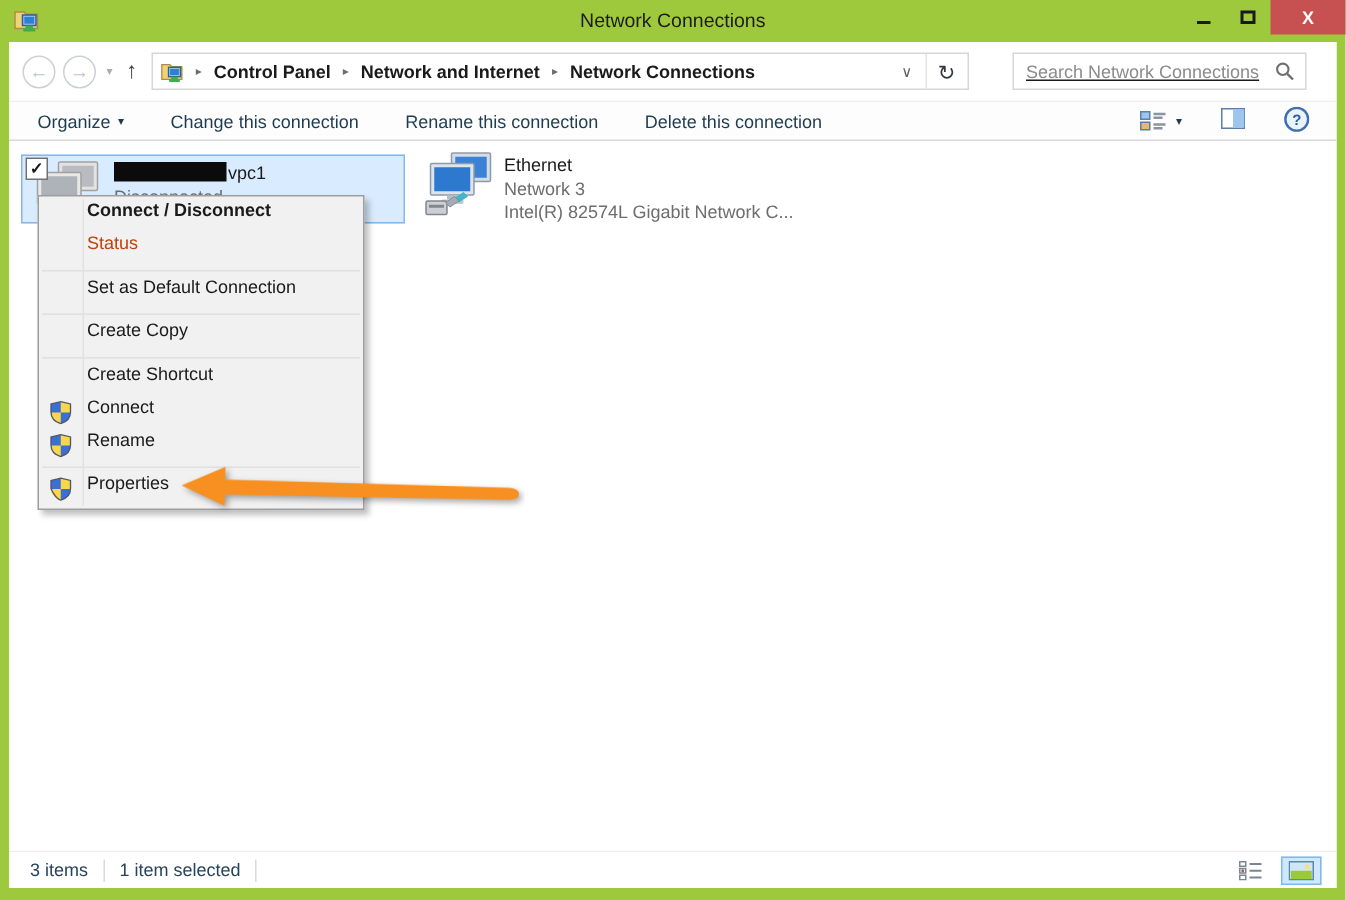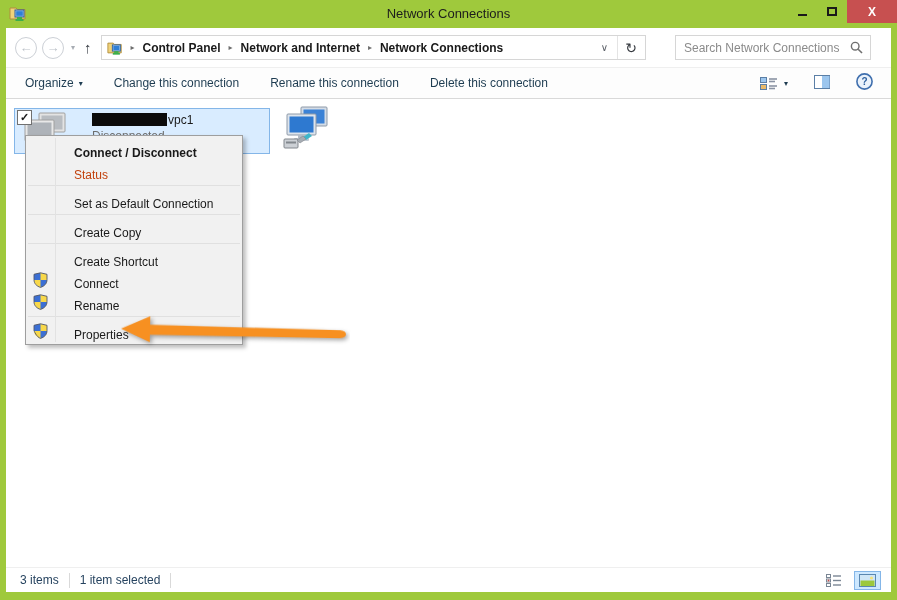--- a/index.html
+++ b/index.html
@@ -29,57 +29,57 @@
   .history-chevron { color:#a8adb4; font-size:8px; margin:0 5px 0 7px; }
   .up-btn { color:#3c4048; font-size:15px; margin:0 9px 0 4px; }
   .addressbar { height:25px; border:1px solid #d6d6d6; display:flex; align-items:center; width:545px; background:#fff; }
   .addr-icon { margin-left:5px; flex:none; }
   .crumb-sep { color:#6d6d6d; font-size:8px; padding:0 8px; }
   .crumb { color:#1a1a1a; white-space:nowrap;font-weight:bold; }
   .addr-spacer { flex:1; }
   .addr-chevron { color:#5c6168; font-size:10px; width:24px; text-align:center; }
   .addr-divider { width:1px; height:23px; background:#e4e4e4; }
   .refresh-btn { width:27px; text-align:center; color:#34383e; font-size:14px; }
-  .searchbox { position:absolute; right:20px; top:7px; width:196px; height:25px; border:1px solid #d6d6d6; display:flex; align-items:center; background:#fff; }
+  .searchbox { position:absolute; right:20px; top:7px; width:196px; height:25px; border:1px solid #d6d6d6; display:flex; align-items:center; background:#fff;text-decoration:underline; }
   .searchbox input { border:none; outline:none; flex:1; min-width:0; padding:0 4px 0 8px; font:12px "Liberation Sans", sans-serif; color:#333; background:transparent; }
   .searchbox input::placeholder { color:#8b8b8b; opacity:1; }
   .search-glass { flex:none; margin-right:7px; }
 
   
-  .toolbar { height:32px; flex:none; border-top:1px solid #efefef; border-bottom:1px solid #d9d9d9; display:flex; align-items:center; background:#fdfdfd; color:#1e3c51; }
+  .toolbar { height:27px; flex:none; border-top:1px solid #efefef; border-bottom:1px solid #d9d9d9; display:flex; align-items:center; background:#fdfdfd; color:#1e3c51; }
   .tb-organize { margin-left:19px; display:flex; align-items:center; gap:5px; }
   .tb-caret { font-size:8px; color:#1e3c51; }
   .tb-cmd { margin-left:31px; white-space:nowrap; }
   .tb-cmd:first-of-type { margin-left:27px; }
   .tb-right { margin-left:auto; display:flex; align-items:center; margin-right:14px; gap:0; }
   .tb-viewbtn { display:flex; align-items:center; gap:6px; padding:3px 4px; }
   .tb-panebtn { margin-left:18px; padding:3px 4px; }
   .tb-helpbtn { margin-left:18px; padding:3px 4px; }
 
   
   .content { flex:1; position:relative; background:#fff; overflow:hidden; }
 
   .tile-selected { position:absolute; left:8px; top:9px; width:256px; height:46px; background:#d9ecff; border:1px solid #84b6e8; }
   .tile-checkbox { position:absolute; left:2px; top:1px; width:15px; height:15px; background:#fff; border:1px solid #707070; display:flex; align-items:center; justify-content:center; font-size:11px; font-weight:bold; color:#1a1a1a; z-index:2; }
   .tile-icon { position:absolute; left:6px; top:3px; }
-  .tile-text { position:absolute; left:77px; top:3px; }
+  .tile-text { position:absolute; left:61px; top:3px; }
   .name-line { display:flex; align-items:center; height:15px; }
   .redacted { width:75px; height:13px; background:#0b0b0b; margin-right:1px; }
   .name-suffix { color:#1a1a1a; }
   .tile-sub { color:#6d6d6d; margin-top:2px; }
 
   .item-plain { position:absolute; left:277px; top:7px; display:flex; }
   .item-text { margin-left:7px; padding-top:2px; }
   .item-name { color:#1a1a1a; height:15px; }
   .item-sub { color:#6d6d6d; margin-top:1px; }
 
   
   .menu { position:absolute; left:19px; top:36px; width:218px; background:#f1f1f1; border:1px solid #9e9e9e; box-shadow:3px 3px 4px rgba(0,0,0,0.25); padding:2px 0; z-index:10; }
   .menu::before { content:""; position:absolute; left:29px; top:2px; bottom:2px; width:1px; background:#e2e2e2; }
-  .menu-item { position:relative; height:22px; display:flex; align-items:flex-end; padding-left:48px; color:#1a1a1a; }
+  .menu-item { position:relative; height:22px; display:flex; align-items:flex-start; padding-left:32px; color:#1a1a1a; }
   .menu-item.bold { font-weight:bold; }
   .menu-item.disabled { color:#c2410c; }
   .menu-shield { position:absolute; left:7px; top:3px; }
   .menu-sep { height:1px; background:#e0e0e0; margin:3px 2px; }
 
   
   .anno-arrow { position:absolute; left:112px; top:212px; z-index:20; pointer-events:none; }
 
   
   .statusbar { height:25px; flex:none; border-top:1px solid #efefef; display:flex; align-items:center; color:#26435f; background:#fff; }
@@ -230,20 +230,25 @@
           <rect x="20.5" y="3.5" width="21" height="14" fill="#3b82d6"></rect>
           <rect x="4" y="8" width="29" height="21" rx="1" fill="#dde4ec" stroke="#8e9aa9"></rect>
           <rect x="6.5" y="10.5" width="24" height="16" fill="#2e79d0"></rect>
           <rect x="15" y="29" width="7" height="3" fill="#b3bcc7"></rect>
           <rect x="11" y="32" width="15" height="3" rx="1" fill="#c2cad3"></rect>
           <path d="M20 31 L26 27 L29 30 L23 34 Z" fill="#3fb6c9"></path>
           <rect x="1" y="33" width="14" height="9" rx="1" fill="#ccd0d5" stroke="#82878d"></rect>
           <rect x="3" y="35.5" width="10" height="2" fill="#82878d"></rect>
           <path d="M14 34 L20 30 L23 33 L17 37 Z" fill="#a6acb3" stroke="#82878d" stroke-width="0.6"></path>
         </svg>
+        <div class="item-text">
+          <div class="item-name">Ethernet</div>
+          <div class="item-sub">Network 3</div>
+          <div class="item-sub">Intel(R) 82574L Gigabit Network C...</div>
+        </div>
       </div>
 
       <div class="menu">
         <div class="menu-item bold">
             <span>Connect / Disconnect</span>
           </div>
         <div class="menu-item disabled">
             <span>Status</span>
           </div>
         <div class="menu-sep"></div>

